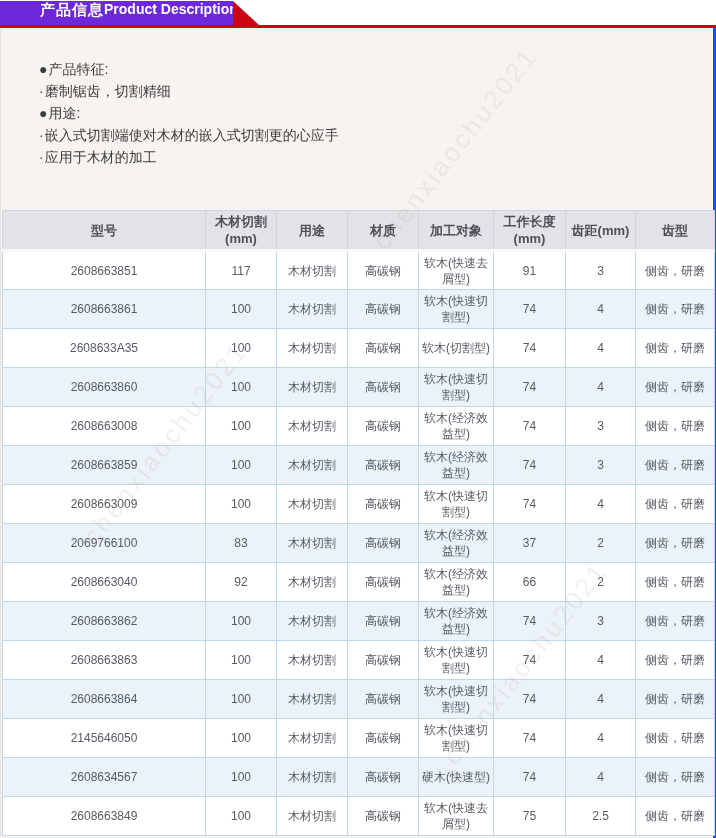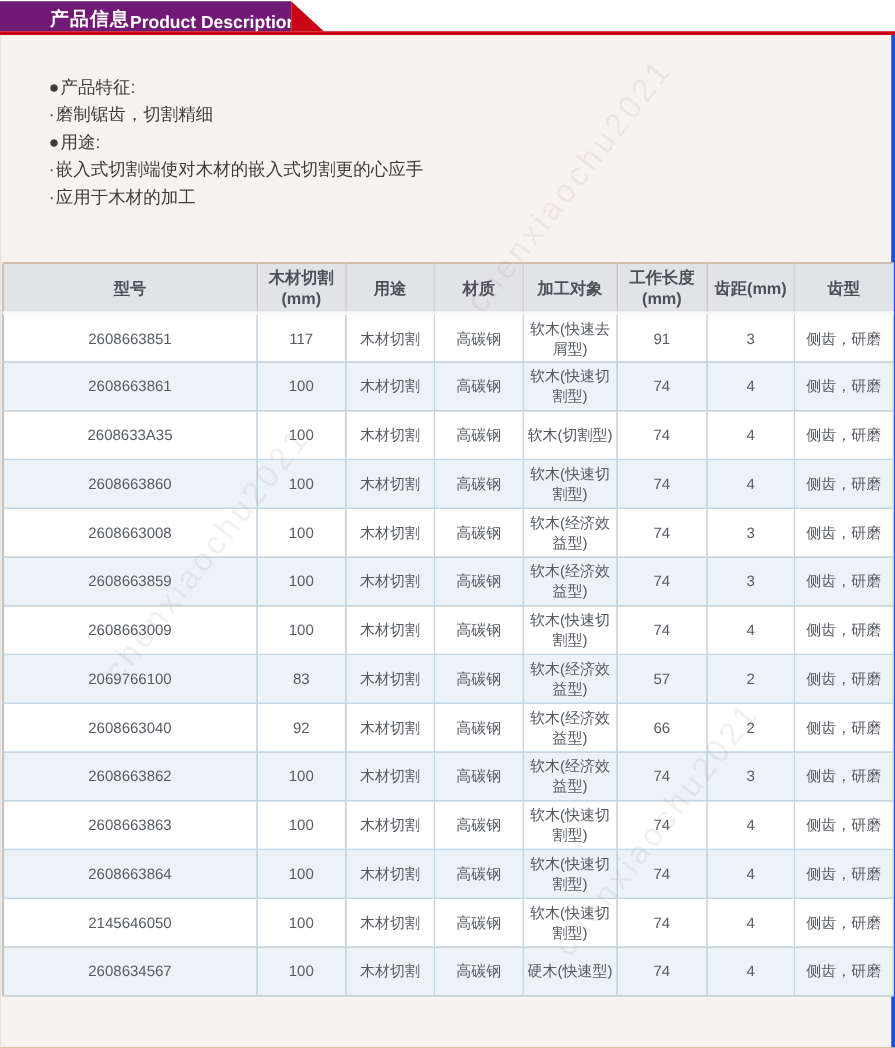--- a/index.html
+++ b/index.html
@@ -6,22 +6,22 @@
   html,body { width:716px; height:838px; overflow:hidden; }
   body {
     font-family: "Liberation Sans", sans-serif;
     background:#ffffff;
     position:relative;
   }
   
   .banner { position:relative; height:28px; background:#ffffff; }
   .banner-red {
     position:absolute; left:0; top:1px; width:233px; height:24px;
-    background:#701a75; color:#ffffff;
-    display:flex; align-items:flex-end; white-space:nowrap;
+    background:#6d28d9; color:#ffffff;
+    display:flex; align-items:flex-start; white-space:nowrap;
   }
   .banner-diag {
     position:absolute; left:233px; top:1px; width:0; height:0;
     border-bottom:24px solid #cb0613; border-right:26px solid transparent;
   }
   .banner-line { position:absolute; left:0; top:25px; width:716px; height:3px; background:#cb0613; }
   .bt-zh { margin-left:40px; font-size:15px; font-weight:bold; letter-spacing:1px; }
   .bt-en { font-size:14px; font-weight:bold; }
   
   .content {
@@ -178,21 +178,21 @@
           <td>74</td>
           <td>4</td>
           <td>侧齿，研磨</td>
         </tr>
         <tr class="alt">
           <td>2069766100</td>
           <td>83</td>
           <td>木材切割</td>
           <td>高碳钢</td>
           <td>软木(经济效益型)</td>
-          <td>57</td>
+          <td>37</td>
           <td>2</td>
           <td>侧齿，研磨</td>
         </tr>
         <tr>
           <td>2608663040</td>
           <td>92</td>
           <td>木材切割</td>
           <td>高碳钢</td>
           <td>软木(经济效益型)</td>
           <td>66</td>
@@ -240,20 +240,30 @@
           <td>侧齿，研磨</td>
         </tr>
         <tr class="alt">
           <td>2608634567</td>
           <td>100</td>
           <td>木材切割</td>
           <td>高碳钢</td>
           <td>硬木(快速型)</td>
           <td>74</td>
           <td>4</td>
+          <td>侧齿，研磨</td>
+        </tr>
+        <tr>
+          <td>2608663849</td>
+          <td>100</td>
+          <td>木材切割</td>
+          <td>高碳钢</td>
+          <td>软木(快速去屑型)</td>
+          <td>75</td>
+          <td>2.5</td>
           <td>侧齿，研磨</td>
         </tr>
       </tbody>
   </table>
 
   <span class="wm wm1">chenxiaochu2021</span>
   <span class="wm wm2">chenxiaochu2021</span>
   <span class="wm wm3">chenxiaochu2021</span>
 </div>
 

